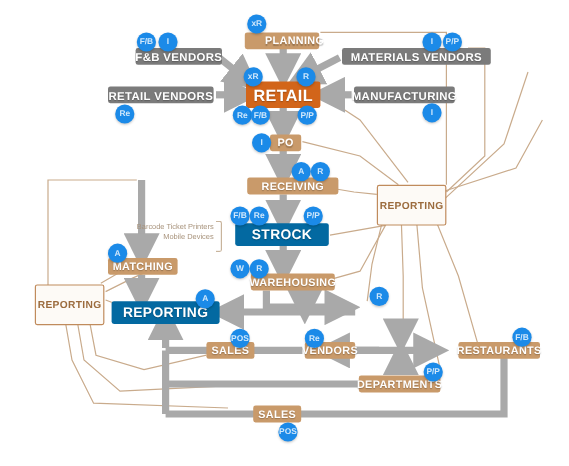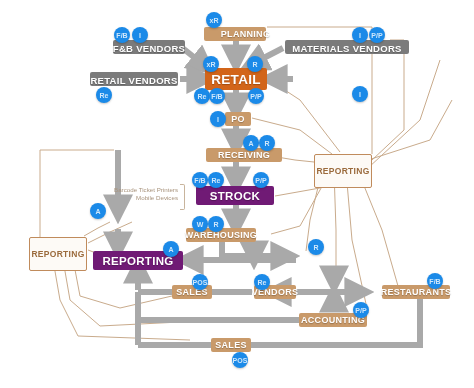--- a/index.html
+++ b/index.html
@@ -8,21 +8,21 @@
   #wires{position:absolute;left:0;top:0;width:474px;height:388px;}
   #arrows{position:absolute;left:0;top:0;width:474px;height:388px;}
 
   .node{position:absolute;box-sizing:border-box;display:flex;align-items:center;
         justify-content:center;white-space:nowrap;color:#ffffff;
         font-weight:bold;letter-spacing:.3px;border-radius:2px;
         text-shadow:0 1px 1px rgba(0,0,0,.25);}
   .n-gray{background:#7b7b7b;font-size:9.5px;height:14px;padding:0 6px;align-items:flex-end;}
   .n-tan{background:#c99a6a;font-size:9px;height:14px;padding:0 7px;}
   .n-orange{background:#d2651a;font-size:13.5px;height:22px;padding:0 10px;}
-  .n-orange-sm{background:#701a75;font-size:11.5px;height:19px;padding:0 9px;}
+  .n-orange-sm{background:#0369a1;font-size:11.5px;height:19px;padding:0 9px;}
   .n-outline{background:#fdfaf6;border:1.6px solid #c08b5c;color:#9b6b3d;
              font-size:8.5px;height:16px;padding:16px 6px;text-shadow:none;font-weight:bold;}
 
   .badge{position:absolute;border-radius:50%;background:#1b8ae8;
          display:flex;align-items:center;justify-content:center;
          color:#cfe7fb;font-weight:bold;line-height:1;
          box-shadow:0 1px 2px rgba(0,0,0,.22);}
   .b16{width:16px;height:16px;font-size:7px;}
 
   .note{position:absolute;color:#a8937c;font-size:6.2px;line-height:8px;
@@ -131,20 +131,23 @@
       <span>P/P</span>
     </div>
 
   <div class="node n-gray" style="left:90px;top:72px;width:88px;">
     <span>RETAIL VENDORS</span>
   </div>
   <div class="badge b16" style="left:96px;top:87px;">
       <span>Re</span>
     </div>
 
+  <div class="node n-gray" style="left:295px;top:72px;width:84px;">
+    <span>MANUFACTURING</span>
+  </div>
   <div class="badge b16" style="left:352px;top:86px;">
       <span>I</span>
     </div>
 
   <div class="node n-orange" style="left:205px;top:68px;width:62px;">
     <span>RETAIL</span>
   </div>
   <div class="badge b16" style="left:203px;top:56px;">
       <span>xR</span>
     </div>
@@ -184,30 +187,33 @@
   <div class="badge b16" style="left:192px;top:172px;">
       <span>F/B</span>
     </div>
   <div class="badge b16" style="left:208px;top:172px;">
       <span>Re</span>
     </div>
   <div class="badge b16" style="left:253px;top:172px;">
       <span>P/P</span>
     </div>
 
-  <div class="node n-tan" style="left:186px;top:228px;width:70px;text-align:right;">
+  <div class="node n-tan" style="left:209px;top:228px;width:70px;text-align:right;">
     <span>WAREHOUSING</span>
   </div>
   <div class="badge b16" style="left:192px;top:216px;">
       <span>W</span>
     </div>
   <div class="badge b16" style="left:208px;top:216px;">
       <span>R</span>
     </div>
 
+  <div class="node n-tan" style="left:90px;top:215px;width:58px;">
+    <span>MATCHING</span>
+  </div>
   <div class="badge b16" style="left:90px;top:203px;">
       <span>A</span>
     </div>
 
   <div class="node n-orange-sm" style="left:93px;top:251px;width:90px;">
     <span>REPORTING</span>
   </div>
   <div class="badge b16" style="left:163px;top:241px;">
       <span>A</span>
     </div>
@@ -231,21 +237,21 @@
     </div>
 
   <div class="node n-tan" style="left:382px;top:285px;width:68px;">
     <span>RESTAURANTS</span>
   </div>
   <div class="badge b16" style="left:427px;top:273px;">
       <span>F/B</span>
     </div>
 
   <div class="node n-tan" style="left:299px;top:313px;width:68px;">
-    <span>ACCOUNTING</span>
+    <span>DEPARTMENTS</span>
   </div>
   <div class="badge b16" style="left:353px;top:302px;">
       <span>P/P</span>
     </div>
 
   <div class="node n-tan" style="left:211px;top:338px;width:40px;">
     <span>SALES</span>
   </div>
   <div class="badge b16" style="left:232px;top:352px;">
       <span>POS</span>

